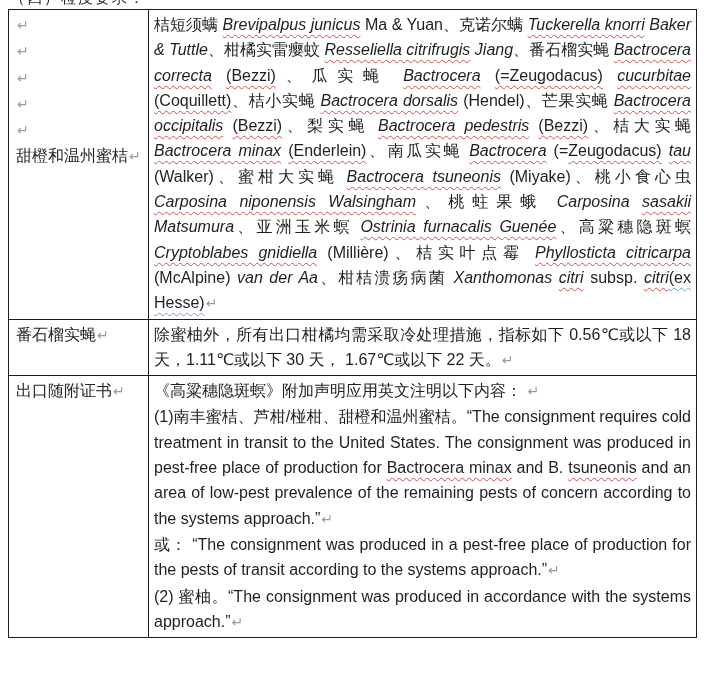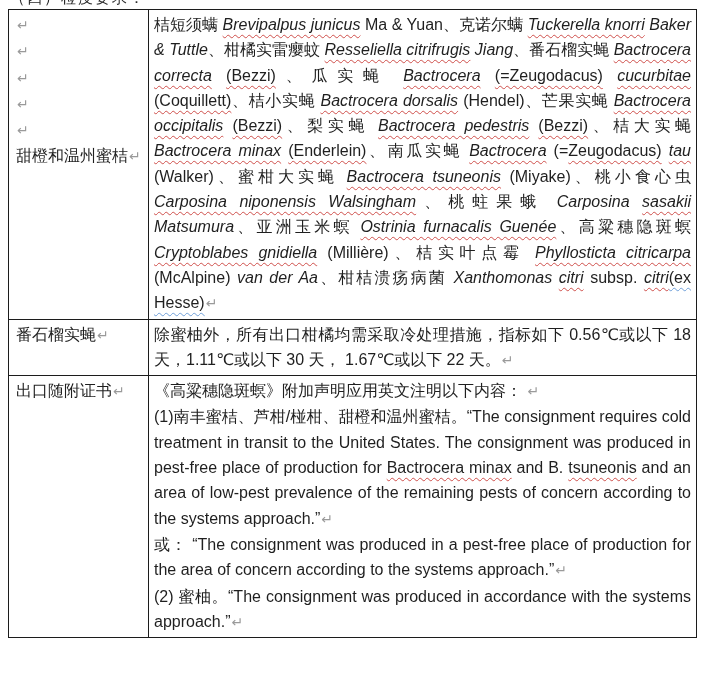--- a/index.html
+++ b/index.html
@@ -95,18 +95,18 @@
           <p><span class="">除蜜柚外，所有出口柑橘均需采取冷处理措施，指标如下 0.56℃或以下 18 天，1.11℃或以下 30 天，  1.67℃或以下 22 天。</span><span class="pilcrow">↵</span></p>
         </td>
       </tr>
       <tr>
         <td class="label-cell">
           <p class="empty-line"><span>出口随附证书</span><span class="pilcrow">↵</span></p>
         </td>
         <td class="content-cell">
           <p><span class="">《高粱穗隐斑螟》附加声明应用英文注明以下内容： </span><span class="pilcrow">↵</span></p>
           <p><span class="">(1)南丰蜜桔、芦柑/椪柑、甜橙和温州蜜桔。“The consignment requires cold treatment in transit to the United States. The consignment was produced in pest-free place of production for </span><span class="wr" style="text-decoration-color: rgb(207, 79, 75);">Bactrocera minax</span><span class=""> and B. </span><span class="wr" style="text-decoration-color: rgb(207, 79, 75);">tsuneonis</span><span class=""> and an area of low-pest prevalence of the remaining pests of concern according to the systems approach.”</span><span class="pilcrow">↵</span></p>
-          <p><span class="">或： “The consignment was produced in a pest-free place of production for the area of concern according to the systems approach.”</span><span class="pilcrow">↵</span></p>
+          <p><span class="">或： “The consignment was produced in a pest-free place of production for the pests of transit according to the systems approach.”</span><span class="pilcrow">↵</span></p>
           <p><span class="">(2) 蜜柚。“The consignment was produced in accordance with the systems approach.”</span><span class="pilcrow">↵</span></p>
         </td>
       </tr>
     </tbody>
 </table>
 
 </body></html>

